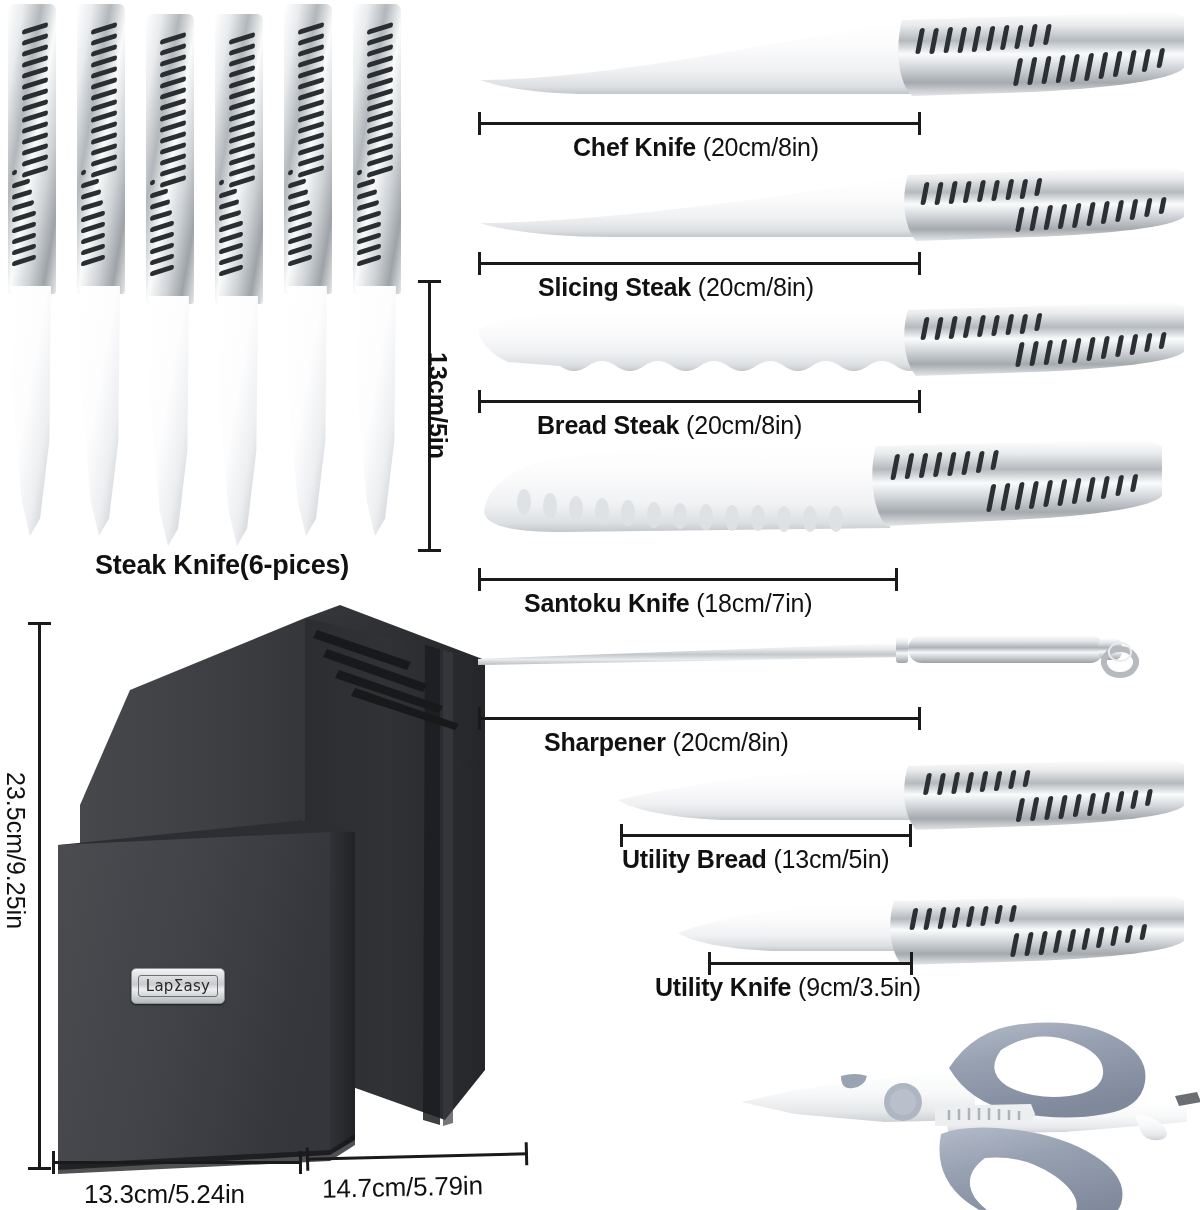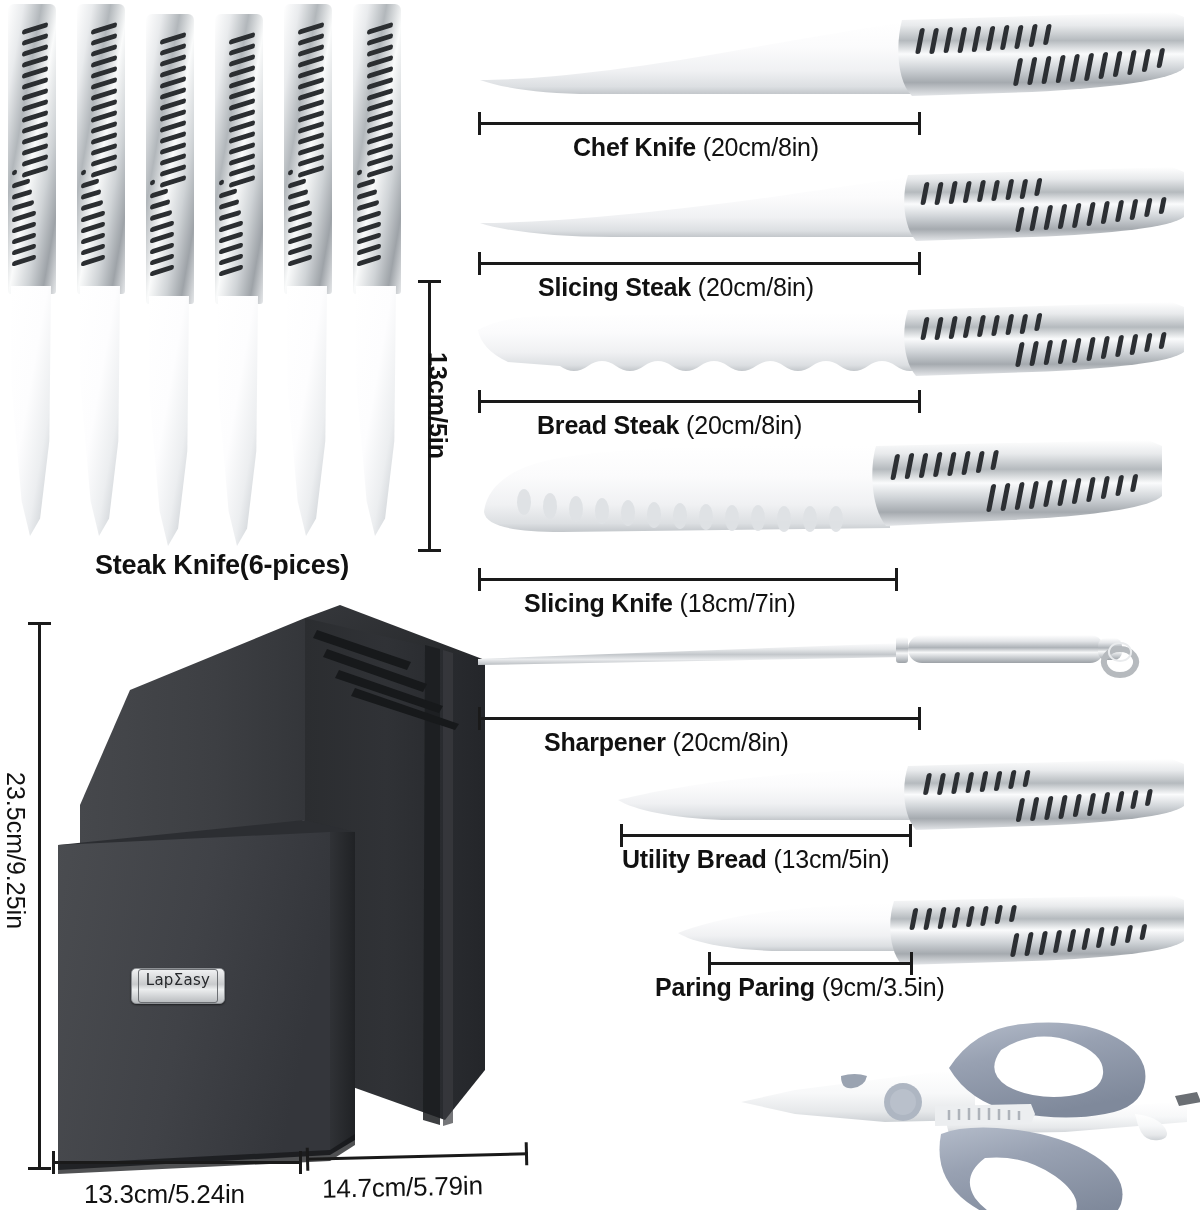--- a/index.html
+++ b/index.html
@@ -116,20 +116,21 @@
     border-radius: 3px;
     background: #2b2e31;
     transform: skewY(-17deg);
   }
   .badge {
     position: absolute;
     background: linear-gradient(180deg,#f2f3f4 0%, #c9cbcd 45%, #eceeef 60%, #b7babd 100%);
     border-radius: 5px;
     border: 1.5px solid #8d9094;
     display: flex;
+    align-items: center;
     justify-content: center;
     box-shadow: 0 1px 2px rgba(0,0,0,.55);
   }
   .badge-inner {
     border: 1.5px solid #6c6f73;
     border-radius: 3px;
     color: #26282b;
     font-size: 15px;
     letter-spacing: .3px;
     padding: 1px 7px;
@@ -606,21 +607,21 @@
         <rect x="598" y="39" width="5" height="27" rx="2.5" transform="skewX(-11)"></rect>
         <rect x="612" y="38" width="5" height="26" rx="2.5" transform="skewX(-11)"></rect>
         <rect x="626" y="37" width="5" height="25" rx="2.5" transform="skewX(-11)"></rect>
         <rect x="640" y="36" width="5" height="23" rx="2.5" transform="skewX(-11)"></rect>
         <rect x="654" y="35" width="5" height="21" rx="2.5" transform="skewX(-11)"></rect>
         <rect x="668" y="34" width="5" height="18" rx="2.5" transform="skewX(-11)"></rect>
       </g>
     </svg>
     <div class="hrule" style="left:478px; top:578px; width:420px;"></div>
     <div class="lbl" style="left:524px; top:589px;">
-      <b>Slicing Knife</b><span>&nbsp;</span><span class="dim">(18cm/7in)</span>
+      <b>Santoku Knife</b><span>&nbsp;</span><span class="dim">(18cm/7in)</span>
     </div>
   </div>
 
   <div>
     <svg width="700" height="60" viewBox="0 0 700 60" style="position:absolute; left:472px; top:625px;">
       <defs>
         <linearGradient id="rodGrad" x1="0" y1="0" x2="0" y2="1">
           <stop offset="0%" stop-color="#fdfdfe"></stop>
           <stop offset="28%" stop-color="#e7e9eb"></stop>
           <stop offset="52%" stop-color="#c3c7cb"></stop>
@@ -708,21 +709,21 @@
         <rect x="406" y="34" width="5" height="23" rx="2.5" transform="skewX(-11)"></rect>
         <rect x="420" y="33" width="5" height="22" rx="2.5" transform="skewX(-11)"></rect>
         <rect x="434" y="32" width="5" height="21" rx="2.5" transform="skewX(-11)"></rect>
         <rect x="448" y="31" width="5" height="20" rx="2.5" transform="skewX(-11)"></rect>
         <rect x="462" y="30" width="5" height="18" rx="2.5" transform="skewX(-11)"></rect>
         <rect x="476" y="29" width="5" height="16" rx="2.5" transform="skewX(-11)"></rect>
       </g>
     </svg>
     <div class="hrule" style="left:708px; top:962px; width:205px;"></div>
     <div class="lbl" style="left:655px; top:973px;">
-      <b>Paring Paring</b><span>&nbsp;</span><span class="dim">(9cm/3.5in)</span>
+      <b>Utility Knife</b><span>&nbsp;</span><span class="dim">(9cm/3.5in)</span>
     </div>
   </div>
 
   <div>
     <svg width="470" height="200" viewBox="0 0 470 200" style="position:absolute; left:735px; top:1010px;">
       <defs>
         <linearGradient id="shearBlade" x1="0" y1="0" x2="0" y2="1">
           <stop offset="0%" stop-color="#ffffff"></stop>
           <stop offset="45%" stop-color="#f7f8f9"></stop>
           <stop offset="80%" stop-color="#e6e8ea"></stop>

